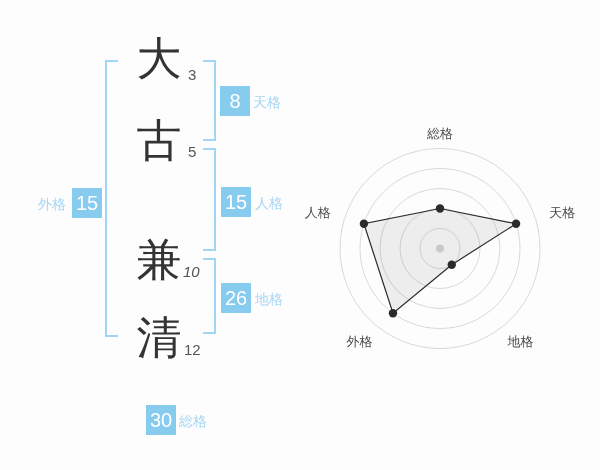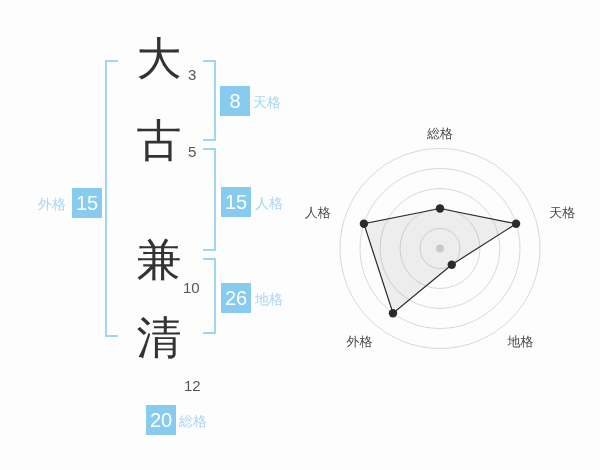--- a/index.html
+++ b/index.html
@@ -65,41 +65,41 @@
 
 <div class="screen">
 
   <div class="kanji" style="left:135px; top:36px;">大</div>
   <div class="kanji" style="left:135px; top:118px;">古</div>
   <div class="kanji" style="left:135px; top:237px;">兼</div>
   <div class="kanji" style="left:135px; top:315px;">清</div>
 
   <div class="strokes" style="left:188px; top:66px;">3</div>
   <div class="strokes" style="left:188px; top:143px;">5</div>
-  <div class="strokes" style="left:183px; top:279px;">10</div>
-  <div class="strokes" style="left:184px; top:341px;margin-top:36px;">12</div>
+  <div class="strokes" style="left:183px; top:263px;font-style:italic;">10</div>
+  <div class="strokes" style="left:184px; top:341px;">12</div>
 
   <div class="bracket bracket-left" style="left:105px; top:60px; width:13px; height:277px;"></div>
   <div class="bracket bracket-right" style="left:203px; top:60px; width:13px; height:81px;"></div>
   <div class="bracket bracket-right" style="left:203px; top:148px; width:13px; height:103px;"></div>
   <div class="bracket bracket-right" style="left:203px; top:258px; width:13px; height:76px;"></div>
 
   <div class="vlabel" style="left:38px; top:196px;">外格</div>
   <div class="vbox" style="left:72px; top:188px;">15</div>
 
   <div class="vbox" style="left:220px; top:86px;">8</div>
   <div class="vlabel" style="left:253px; top:94px;">天格</div>
 
   <div class="vbox" style="left:221px; top:187px;">15</div>
   <div class="vlabel" style="left:255px; top:195px;">人格</div>
 
   <div class="vbox" style="left:221px; top:283px;">26</div>
   <div class="vlabel" style="left:255px; top:291px;">地格</div>
 
-  <div class="vbox" style="left:146px; top:405px;">20</div>
+  <div class="vbox" style="left:146px; top:405px;">30</div>
   <div class="vlabel" style="left:179px; top:413px;">総格</div>
 
   <svg class="radar" width="300" height="280" viewBox="0 0 300 280">
       <circle cx="140" cy="138.5" r="20" fill="none" stroke="#d9d9d9" stroke-width="1"></circle>
       <circle cx="140" cy="138.5" r="40" fill="none" stroke="#d9d9d9" stroke-width="1"></circle>
       <circle cx="140" cy="138.5" r="60" fill="none" stroke="#d9d9d9" stroke-width="1"></circle>
       <circle cx="140" cy="138.5" r="80" fill="none" stroke="#d9d9d9" stroke-width="1"></circle>
       <circle cx="140" cy="138.5" r="100" fill="none" stroke="#d9d9d9" stroke-width="1"></circle>
       <polygon points="140,98.5 216.0845213036123,113.7786404500042 151.75570504584945,154.68033988749895 92.97717981660216,203.22135954999578 63.91547869638772,113.77864045000419" fill="rgba(130,130,130,0.13)" stroke="#2b2b2b" stroke-width="1.2"></polygon>
       <circle cx="140" cy="98.5" r="4.2" fill="#2b2b2b"></circle>

